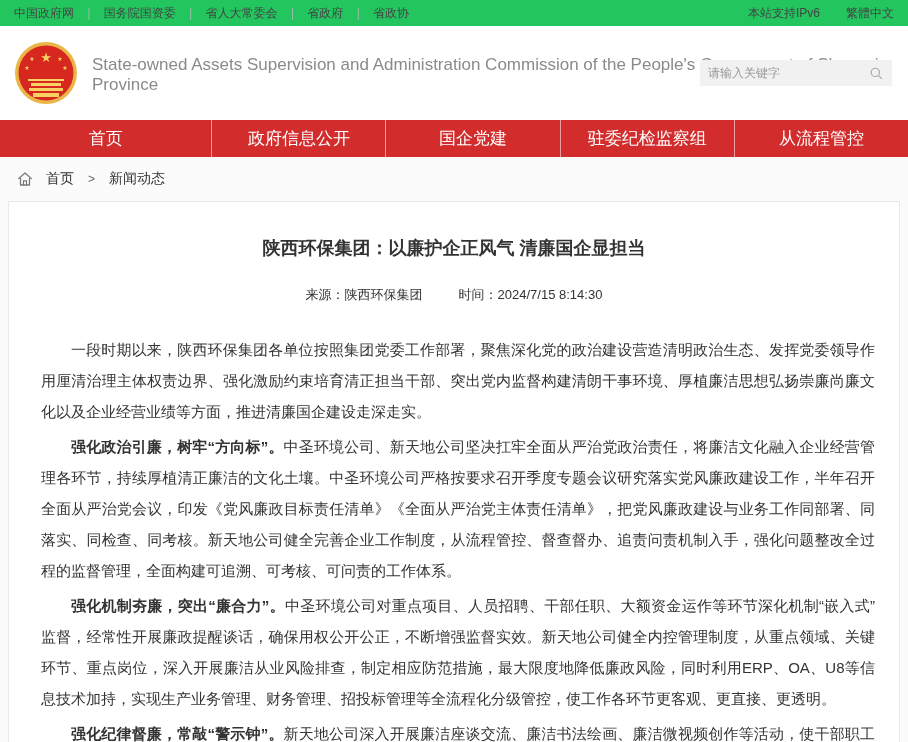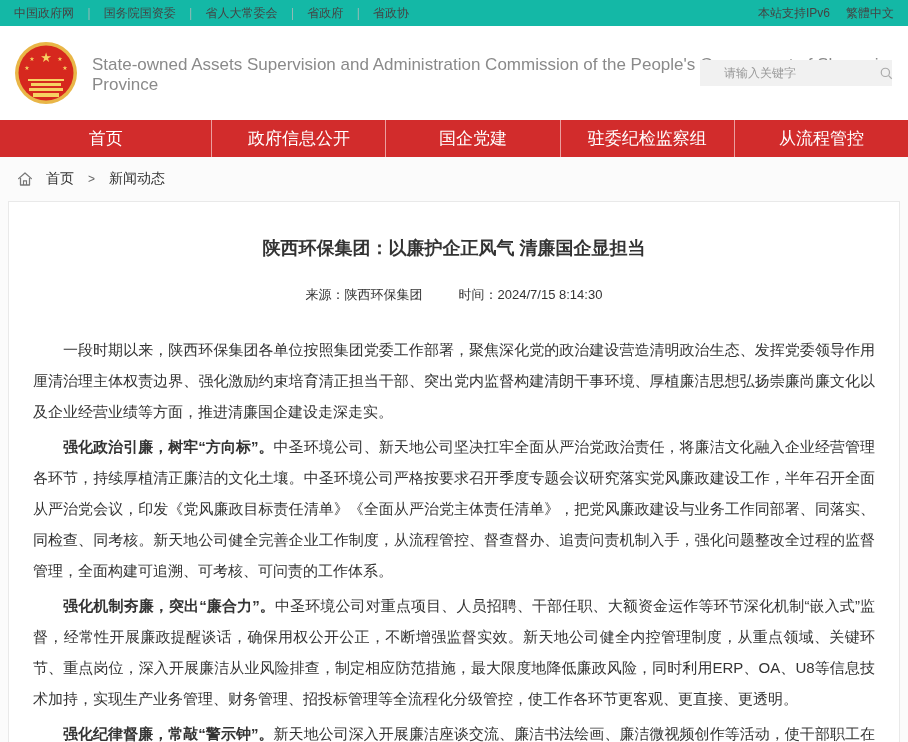--- a/index.html
+++ b/index.html
@@ -5,41 +5,41 @@
   * { margin:0; padding:0; box-sizing:border-box; }
   html,body { width:908px; }
   body {
     width:908px; height:742px; overflow:hidden;
     background:#fbfbfb;
     font-family:"Liberation Sans","DejaVu Sans",sans-serif;
     color:#333;
   }
   
   .topbar {
-    height:26px; background:#14b8a6; padding:0 14px;
+    height:26px; background:#22c55e; padding:0 14px;
     display:flex; align-items:center; justify-content:space-between;
     font-size:12px; color:#444;
   }
   .topbar-left { display:flex; align-items:center; }
   .topbar-left a { color:#444; text-decoration:none; cursor:pointer; }
   .topbar-left a:not(:first-child)::before { content:"｜"; color:#bbb; margin:0 9px; }
-  .topbar-right { display:flex; align-items:center; gap:16px;margin-left:44px; }
+  .topbar-right { display:flex; align-items:center; gap:26px;margin-left:44px; }
   .topbar-right span { color:#444; cursor:pointer; }
   
   .header {
     height:94px; background:#fff; position:relative;
     display:flex; align-items:center; padding:0 14px;
   }
   .logo { width:64px; height:64px; flex:0 0 64px; margin-right:14px; }
   .brand-title { font-size:30px; font-weight:bold; color:#d1292a; letter-spacing:2px; line-height:1.15; }
   .brand-sub { font-size:17px; color:#8a8a8a; margin-top:4px; }
   .searchbox {
     position:absolute; right:16px; top:34px;
     width:192px; height:26px; background:#f1f1f1; border-radius:0;
-    display:flex; align-items:center; padding:0 24px;
+    display:flex; align-items:center; padding:0 8px;
   }
   .searchbox input {
     flex:1; border:none; background:transparent; outline:none;
     font-size:12px; color:#555; font-family:inherit;
   }
   .searchbox input::placeholder { color:#999; }
   .search-icon { width:15px; height:15px; flex:0 0 15px; cursor:pointer; }
   
   .nav { height:37px; background:#d22c2c; display:flex; }
   .nav-item {
@@ -63,21 +63,21 @@
     min-height:540px; padding:34px 24px 20px 24px;
   }
   .article-title { text-align:center; font-size:18px; font-weight:bold; color:#333; }
   .article-meta {
     margin-top:26px; text-align:center; font-size:13px; color:#333;
     display:flex; justify-content:center; gap:36px;
   }
   .article-body { margin-top:30px; }
   .article-body p {
     font-size:15px; line-height:31px; color:#333;
-    text-indent:2em; margin-bottom:4px; text-align:justify;
+    text-indent:2em; margin-bottom:4px; text-align:justify;margin-left:8px;
   }
   .article-body p b { font-weight:bold; }
 </style>
 </head>
 <body>
 
 <div class="topbar">
   <div class="topbar-left">
     <a>中国政府网</a>
     <a>国务院国资委</a>

